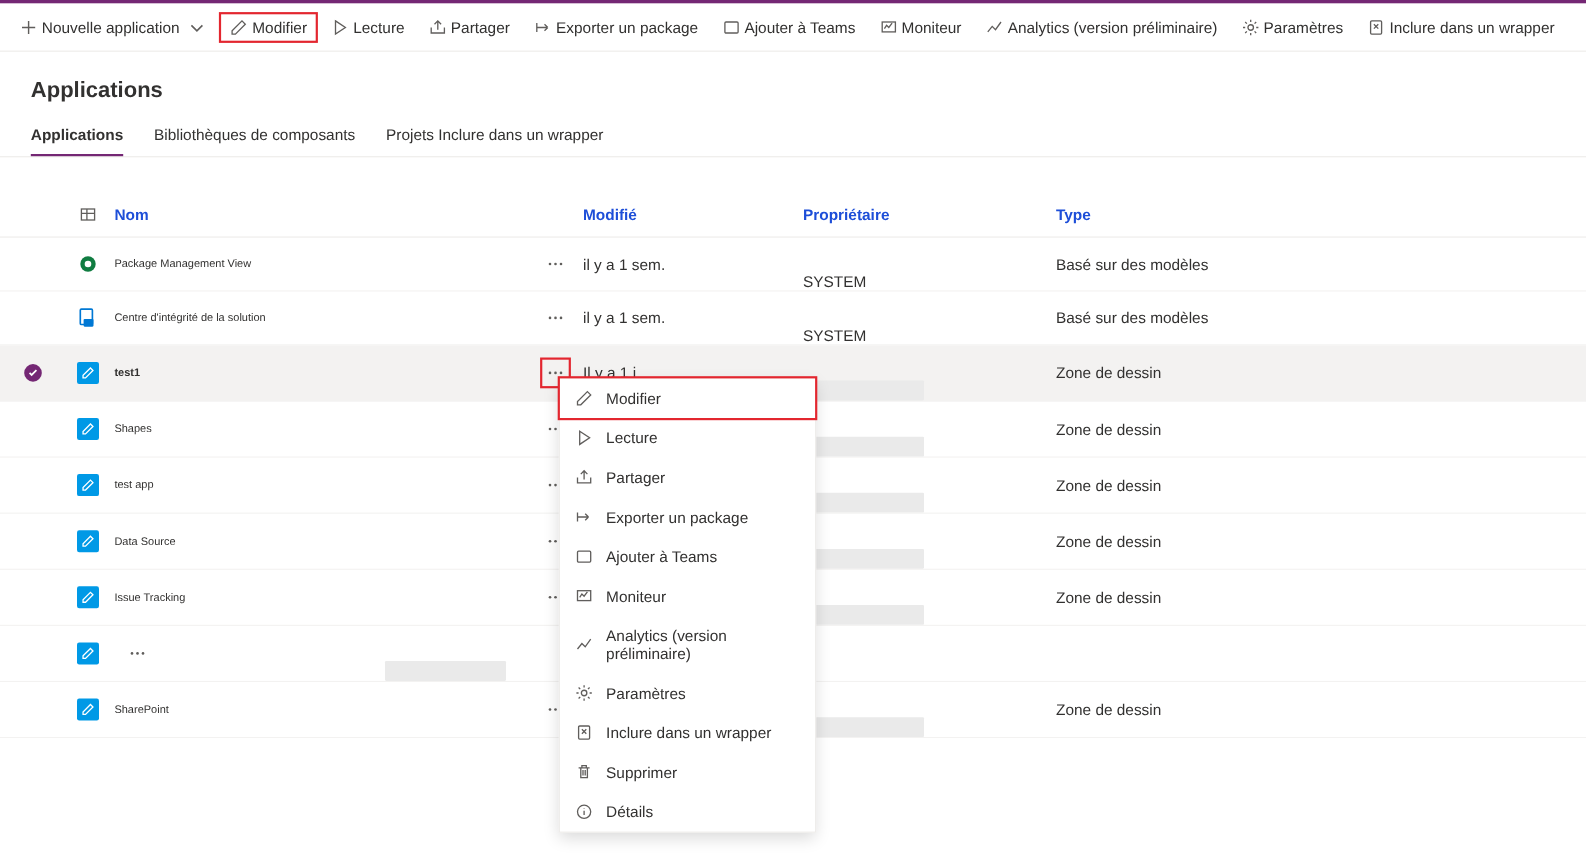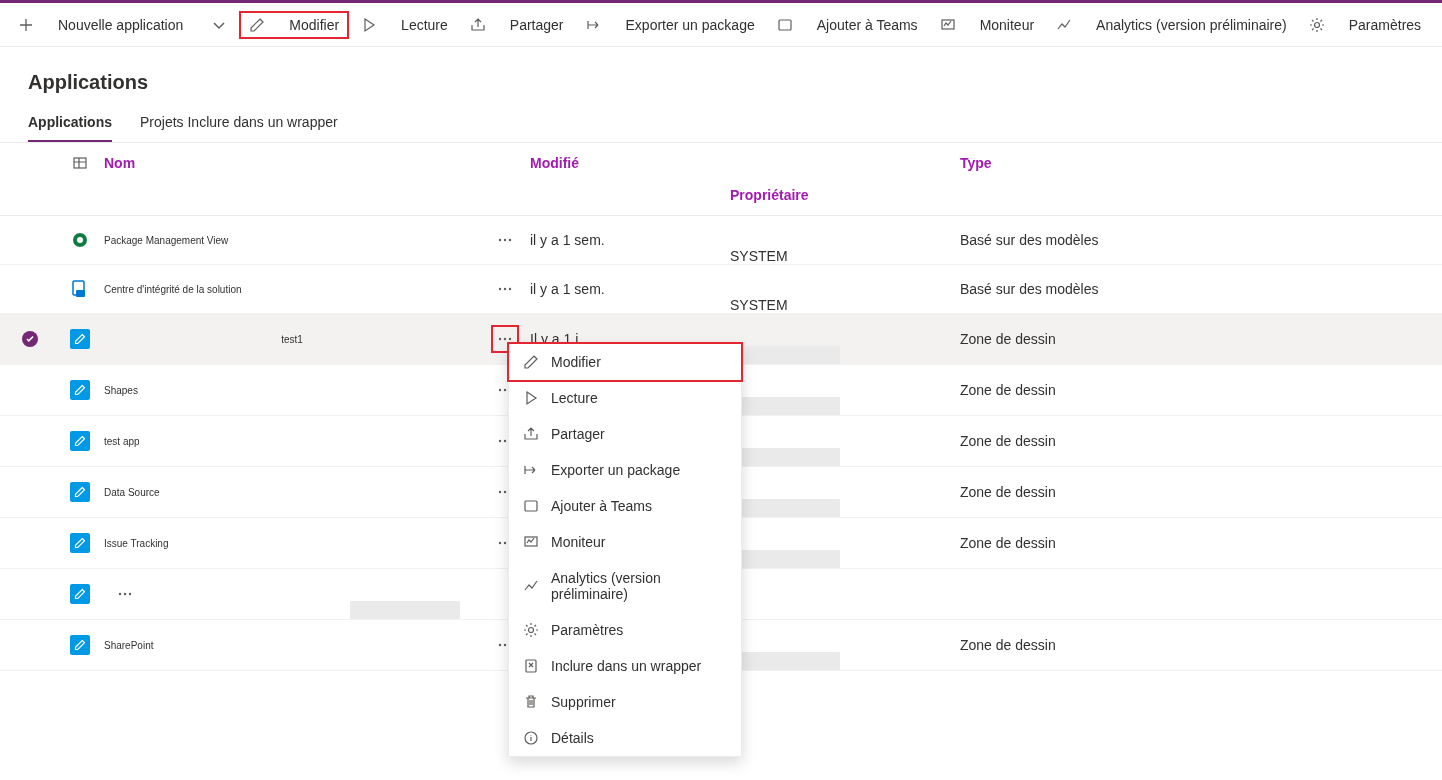--- a/index.html
+++ b/index.html
@@ -19,21 +19,21 @@
     align-items: center;
     padding: 0 8px;
     height: 44px;
     border-bottom: 1px solid #edebe9;
     gap: 2px;
   }
   .tool-item {
     display: flex;
     align-items: center;
     padding: 6px 10px;
-    gap: 24px;
+    gap: 4px;
     color: #323130;
     cursor: pointer;
     white-space: nowrap;
   }
   .tool-item .ico {
     width: 16px;
     height: 16px;
     display: flex;
     align-items: center;
     justify-content: center;
@@ -68,44 +68,44 @@
   }
   .tab.active {
     font-weight: 600;
     border-bottom: 2px solid #742774;
   }
   .table {
     width: 100%;
   }
   .thead {
     display: flex;
-    align-items: flex-start;
+    align-items: flex-end;
     padding: 12px 0;
     border-bottom: 1px solid #edebe9;
-    color: #a21caf;
+    color: #1d4ed8;
     font-weight: 600;
   }
   .col-check { width: 60px; display:flex; justify-content:center; }
   .col-icon { width: 40px; display:flex; justify-content:center; align-items:center; }
   .col-name { flex: 0 0 380px; padding-left: 4px; }
   .col-actions { width: 50px; display:flex; justify-content:center; }
   .col-modified { flex: 0 0 200px; }
   .col-owner { flex: 0 0 230px; margin-top: 32px; }
   .col-type { flex: 1; }
   .row {
     display: flex;
     align-items: center;
     min-height: 44px;
     border-bottom: 1px solid #f3f2f1;
   }
   .row.selected {
     background: #f3f2f1;
   }
   .row .col-name { font-size: 10px; }
-  .row.selected .col-name { font-weight: 400; text-align: center; }
+  .row.selected .col-name { font-weight: 700; }
   .app-icon {
     width: 20px;
     height: 20px;
     border-radius: 2px;
   }
   .app-icon.canvas { background: #0099e6; display:flex; align-items:center; justify-content:center; }
   .app-icon.canvas svg { width: 12px; height: 12px; color:#fff; }
   .check-circle {
     width: 16px; height: 16px; border-radius: 50%;
     background: #742774;
@@ -253,20 +253,21 @@
       </span>
     <span>Inclure dans un wrapper</span>
   </div>
 
 </div>
 
 <div class="page-heading">Applications</div>
 
 <div class="tabs">
   <div class="tab active">Applications</div>
+  <div class="tab">Bibliothèques de composants</div>
   <div class="tab">Projets Inclure dans un wrapper</div>
 </div>
 
 <div class="table">
   <div class="thead">
     <div class="col-check"></div>
     <div class="col-icon">
       <svg class="header-select-icon" viewBox="0 0 16 16" fill="none" stroke="currentColor" stroke-width="1.2">
           <rect x="2" y="3" width="12" height="10"></rect>
           <path d="M2 7h12M7 3v10"></path>

